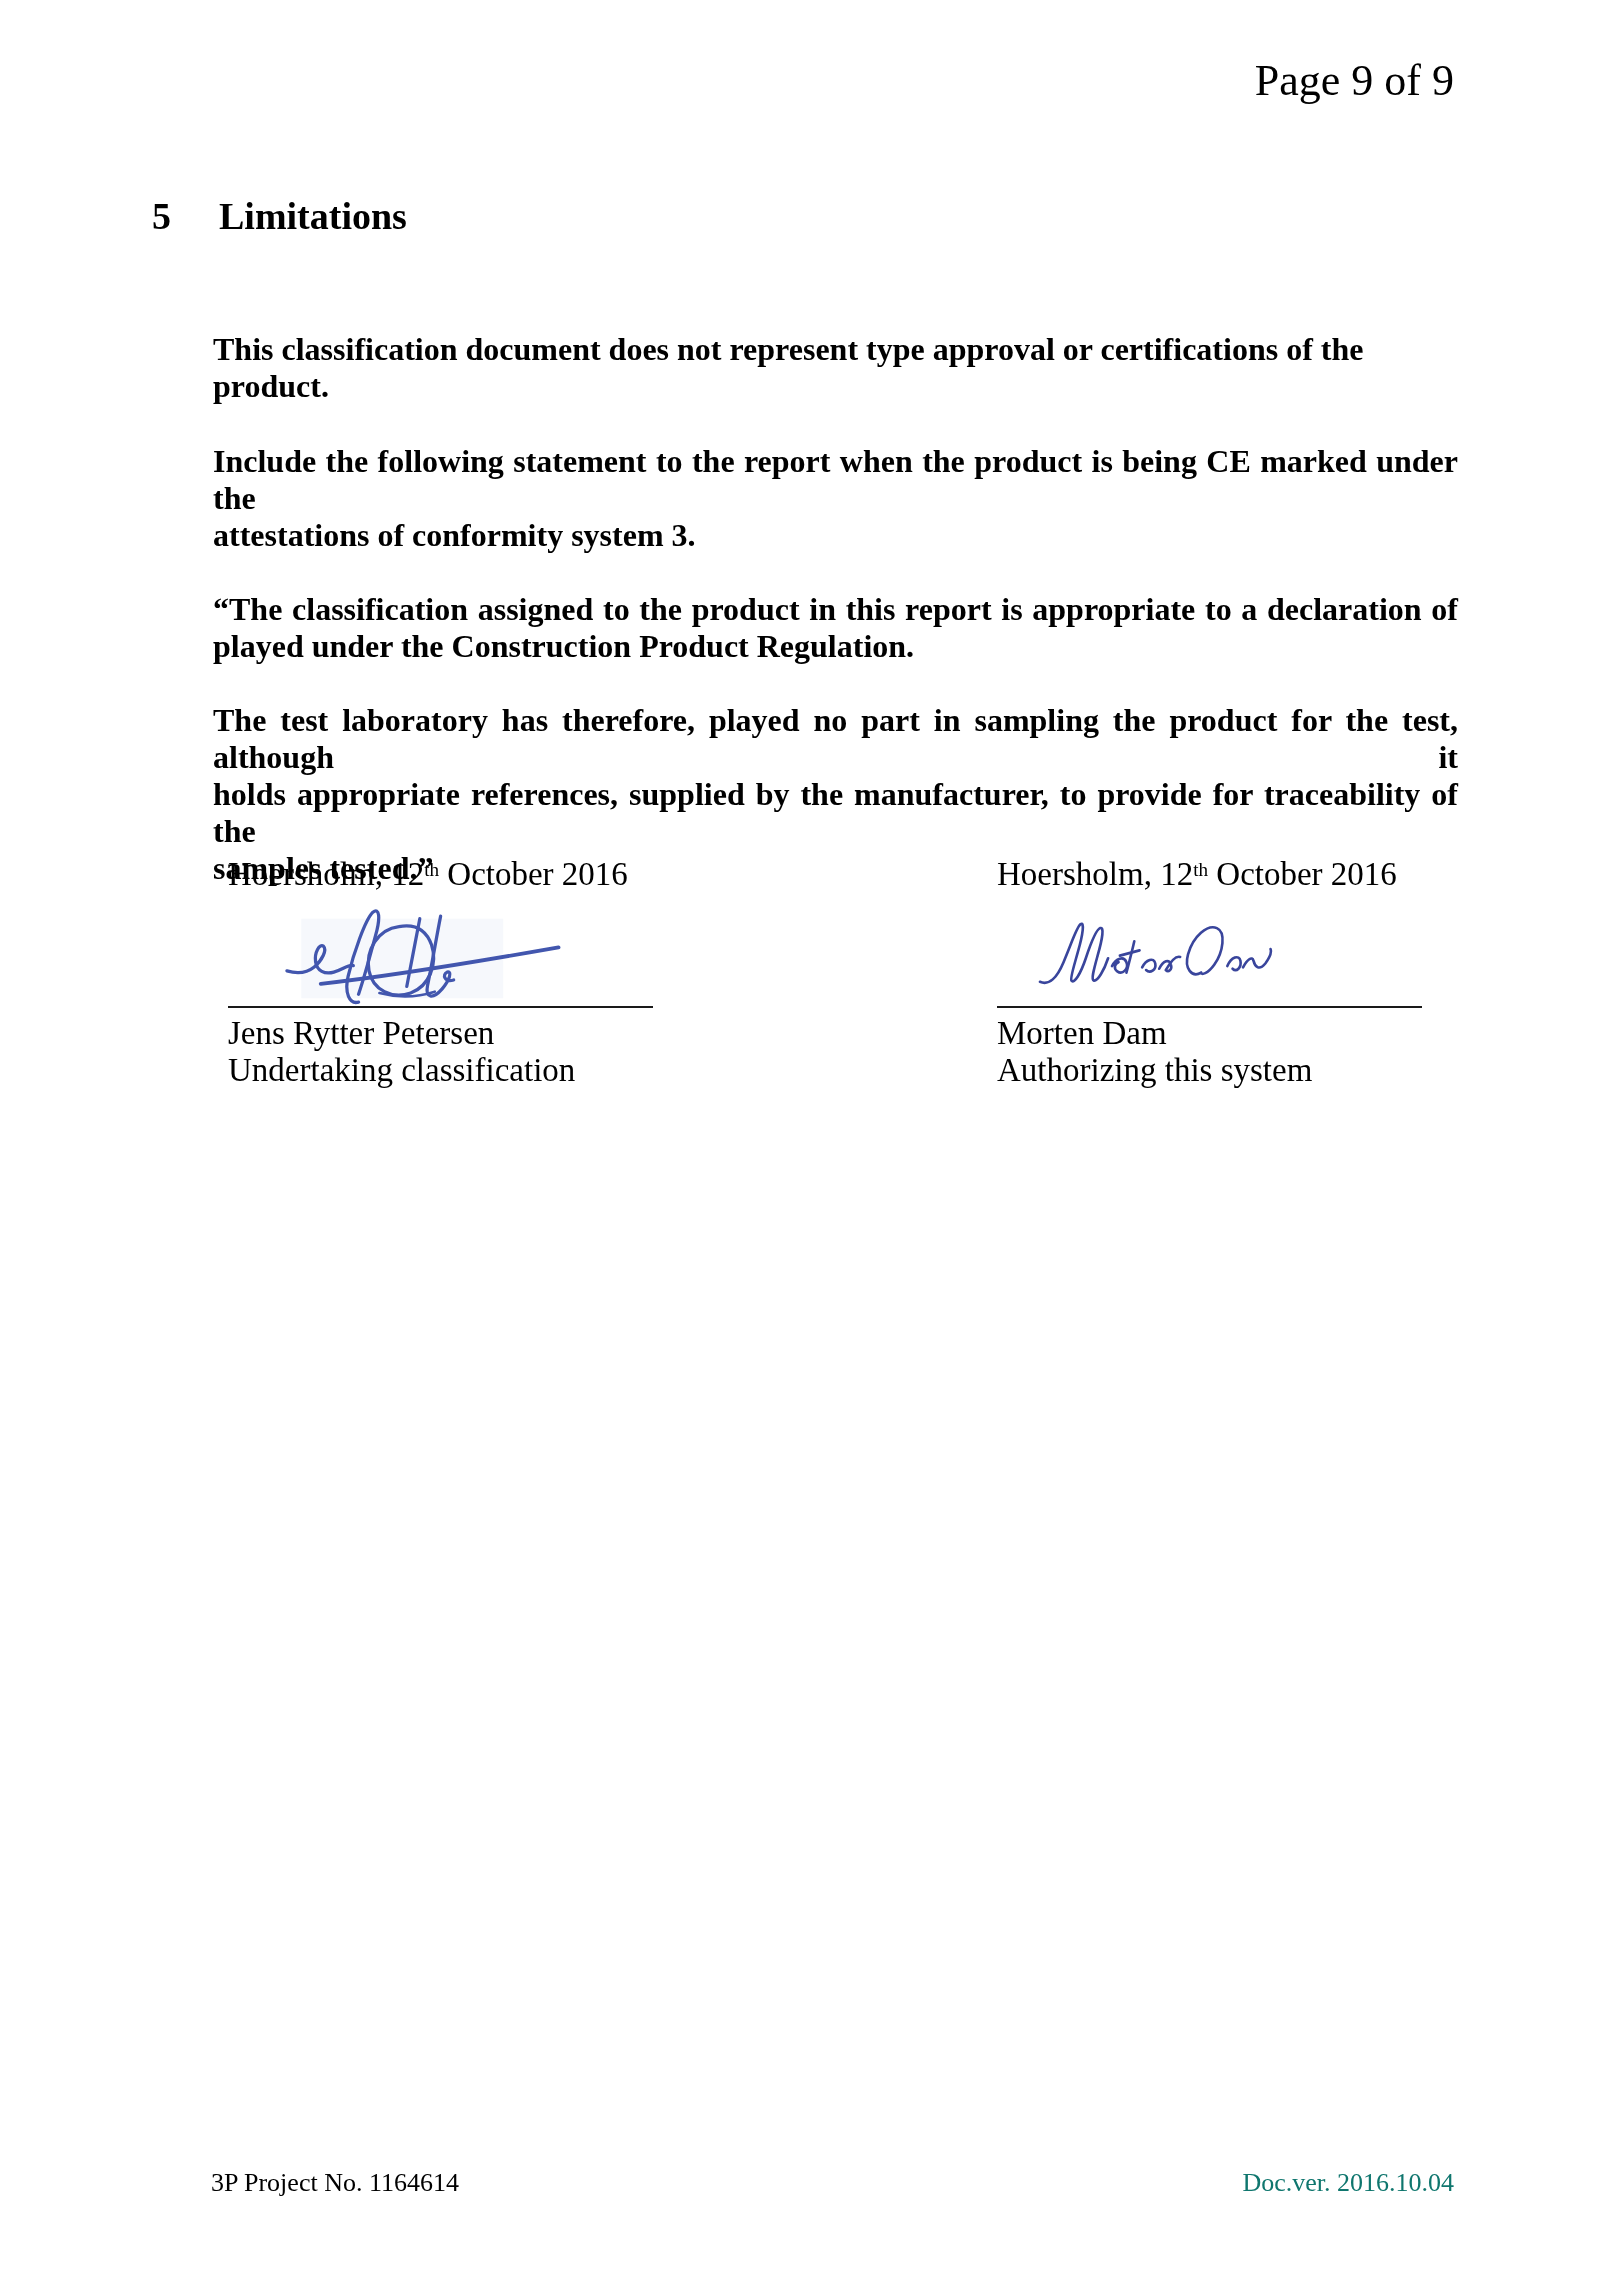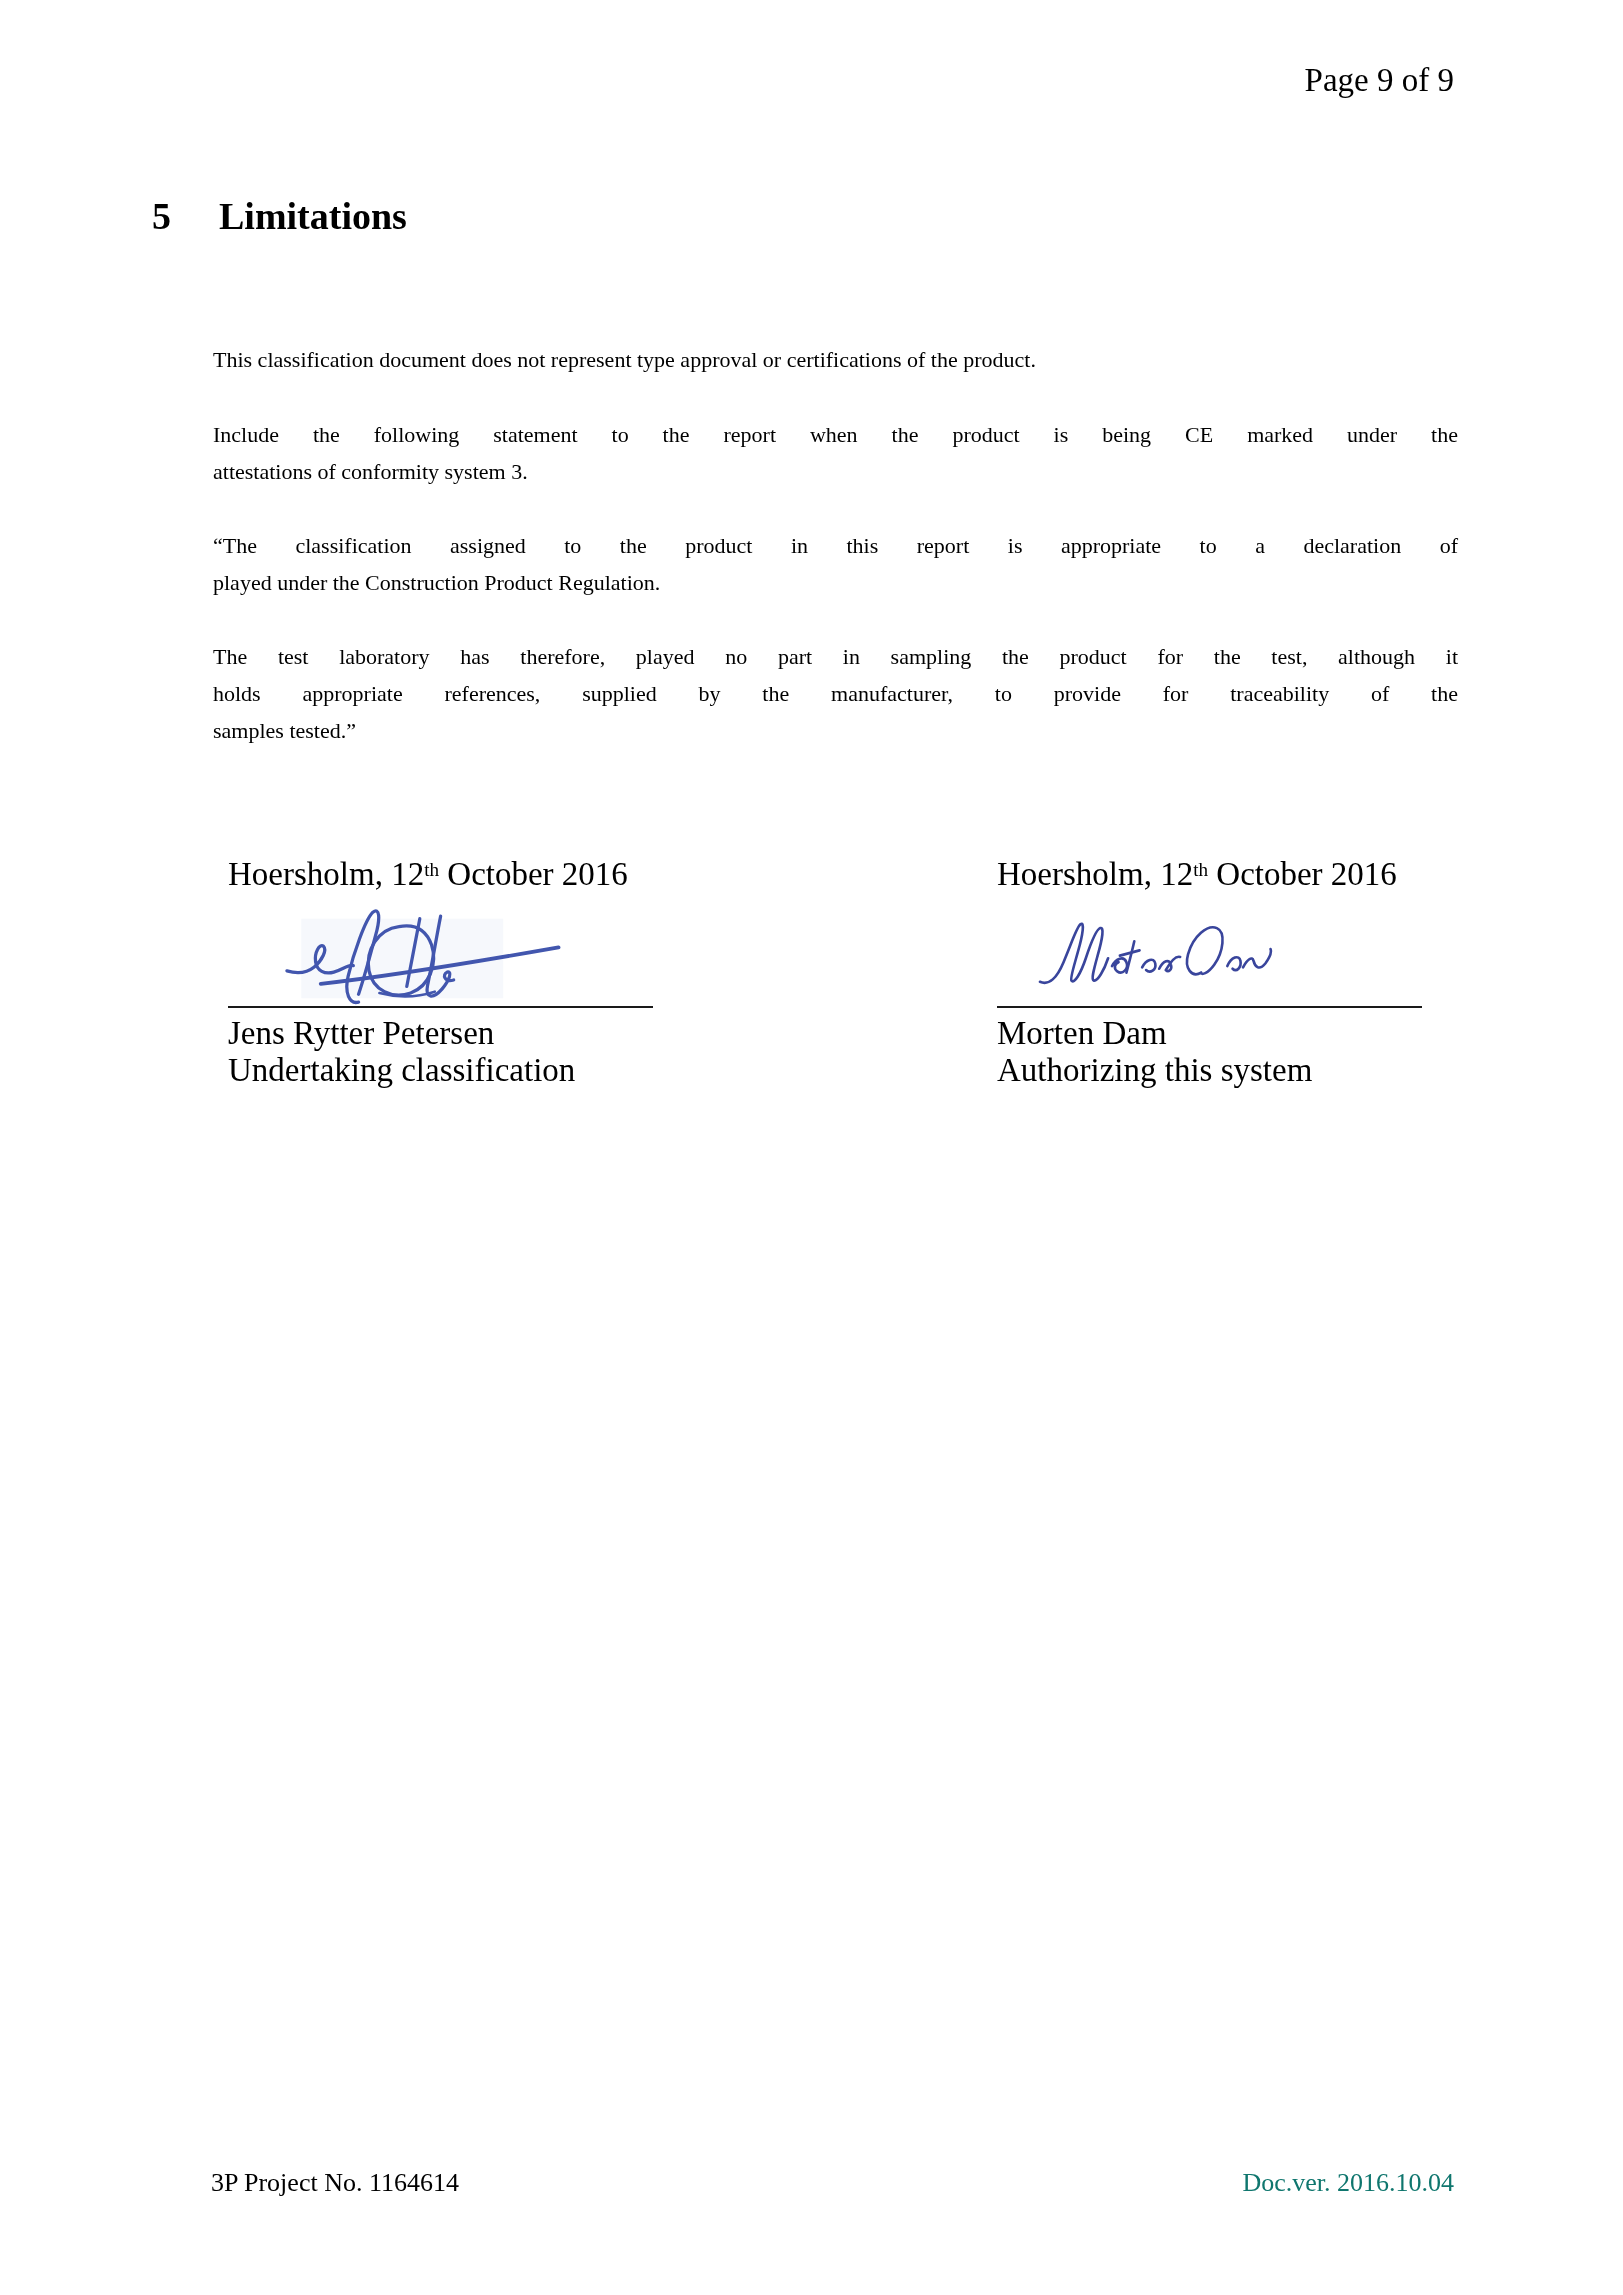--- a/index.html
+++ b/index.html
@@ -6,31 +6,31 @@
   .page{
     position:relative;
     width:1623px;height:2295px;
     background:#ffffff;
     font-family:"Liberation Serif", serif;
     color:#000000;
     overflow:hidden;
   }
   .pagenum{
     position:absolute;top:64px;right:169px;
-    font-size:33px;line-height:33px;
+    font-size:44px;line-height:33px;
   }
   .heading{
     position:absolute;top:196px;left:152px;
     font-size:38px;line-height:41px;font-weight:bold;
     display:flex;
   }
   .heading .num{display:inline-block;width:67px;}
   .bodytext{
-    position:absolute;left:213px;top:341px;width:1245px;
-    font-size:22px;line-height:37px;
+    position:absolute;left:213px;top:331px;width:1245px;
+    font-size:32px;line-height:37px;font-weight:bold;
   }
   .para{margin:0 0 38px 0;}
   .para .line{display:block;}
   .jline{text-align:justify;text-align-last:justify;}
   .date-row{position:absolute;top:856px;left:0;width:1623px;font-size:33px;line-height:37px;}
   .date-left{position:absolute;left:228px;top:0;}
   .date-right{position:absolute;left:997px;top:0;}
   sup.ord{font-size:58%;vertical-align:baseline;position:relative;top:-0.48em;}
   .sig-img-left{position:absolute;left:281px;top:907px;}
   .sig-img-right{position:absolute;left:1036px;top:915px;}

